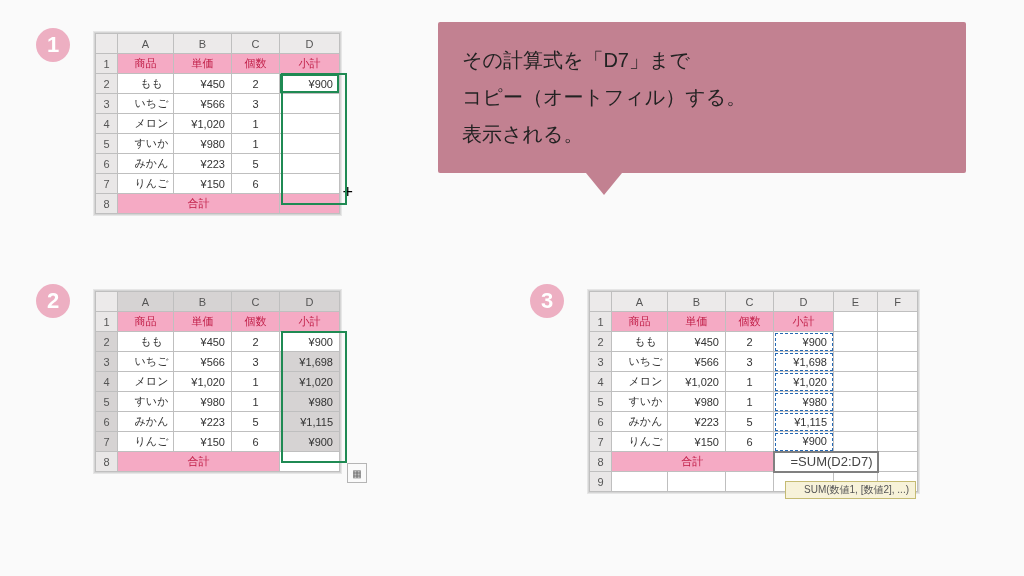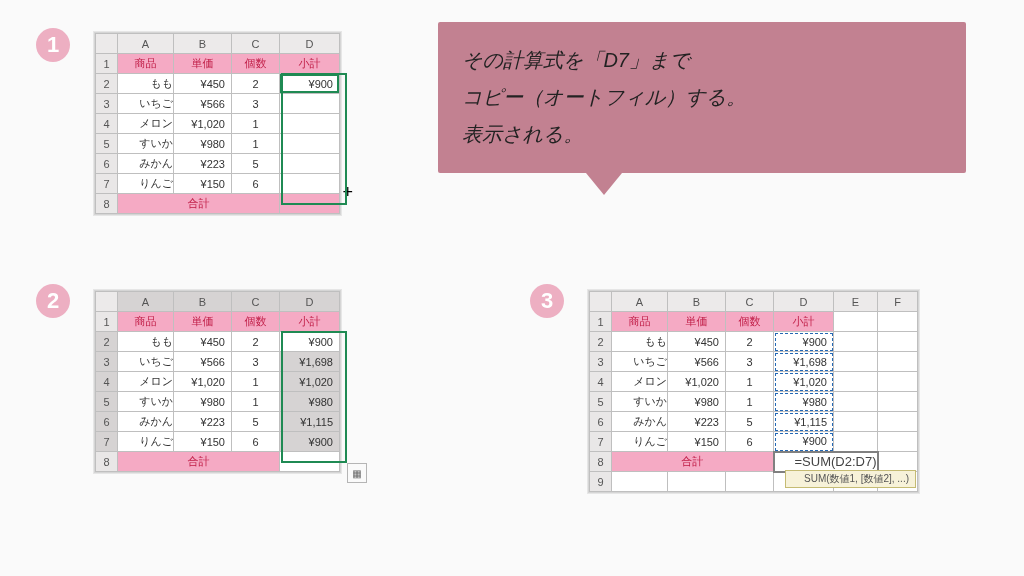--- a/index.html
+++ b/index.html
@@ -51,21 +51,21 @@
     font-size:11px;
     background:#fff;
     box-sizing:border-box;
   }
   .sheet .col-hdr{background:var(--hdr-bg);color:#555;}
   .sheet .row-hdr{background:var(--row-hdr-bg);color:#555;width:22px;}
   .sheet .corner{background:var(--hdr-bg);width:22px;}
   .sheet .pink{background:var(--pink-header);color:#c01c46;text-align:center;}
   .sheet .pink-lbl{background:var(--pink-header);color:#c01c46;}
   .sheet .right{text-align:right;padding-right:6px;}
-  .sheet .left{text-align:right;padding-left:12px;}
+  .sheet .left{text-align:center;padding-left:12px;}
   .colA{width:56px;} .colB{width:58px;} .colC{width:48px;} .colD{width:60px;}
   .colE{width:44px;} .colF{width:40px;}
   .d2-only{box-shadow:inset 0 0 0 2px var(--selected-green);}
   .fill-handle{position:relative;}
   .fill-handle::after{
     content:"+";
     position:absolute; right:-14px; bottom:-10px;
     font-size:18px; color:#000; font-weight:400;
   }
   .hl-cell{background:#d6d3d3 !important;}
@@ -80,21 +80,20 @@
   .bubble{
     position:absolute;
     background:var(--bubble-bg);
     color:var(--bubble-text);
     padding:20px 24px 20px 24px;
     width:480px;
     font-size:20px;
     line-height:1.85;
     font-family:"Yu Gothic UI","Hiragino Kaku Gothic ProN",sans-serif;
     border-radius:2px;
-    font-style:italic;
   }
   .bubble::after{
     content:"";
     position:absolute;
     left:148px; bottom:-22px;
     border-width:22px 18px 0 18px;
     border-style:solid;
     border-color:var(--bubble-bg) transparent transparent transparent;
   }
   .sel-range-border{
@@ -344,14 +343,14 @@
       <th class="row-hdr">9</th>
       <td></td>
       <td></td>
       <td></td>
       <td></td>
       <td></td>
       <td></td>
     </tr>
   </tbody>
     </table>
-  <div class="tooltip" style="left:196px;top:179px;padding-left:18px;">SUM(数値1, [数値2], ...)</div>
+  <div class="tooltip" style="left:196px;top:190px;padding-left:18px;">SUM(数値1, [数値2], ...)</div>
 </div>
 
 </body></html>

